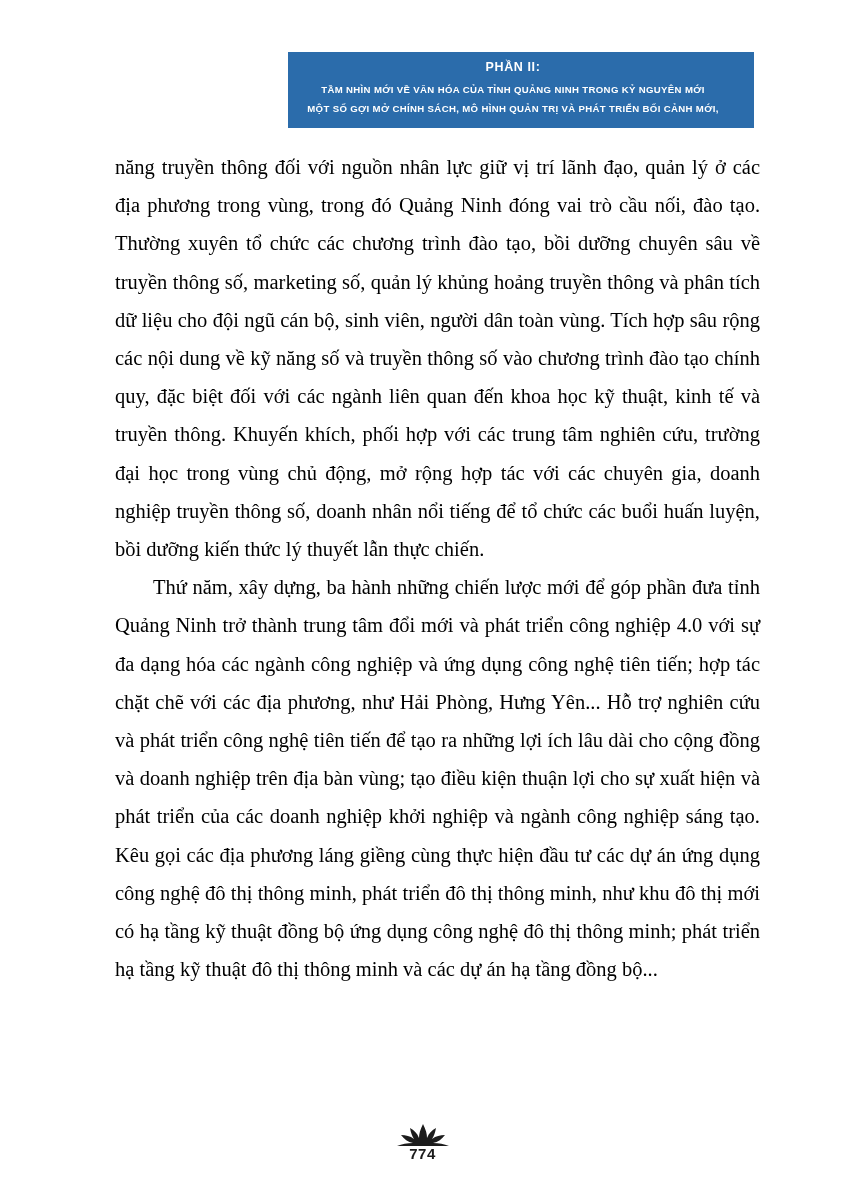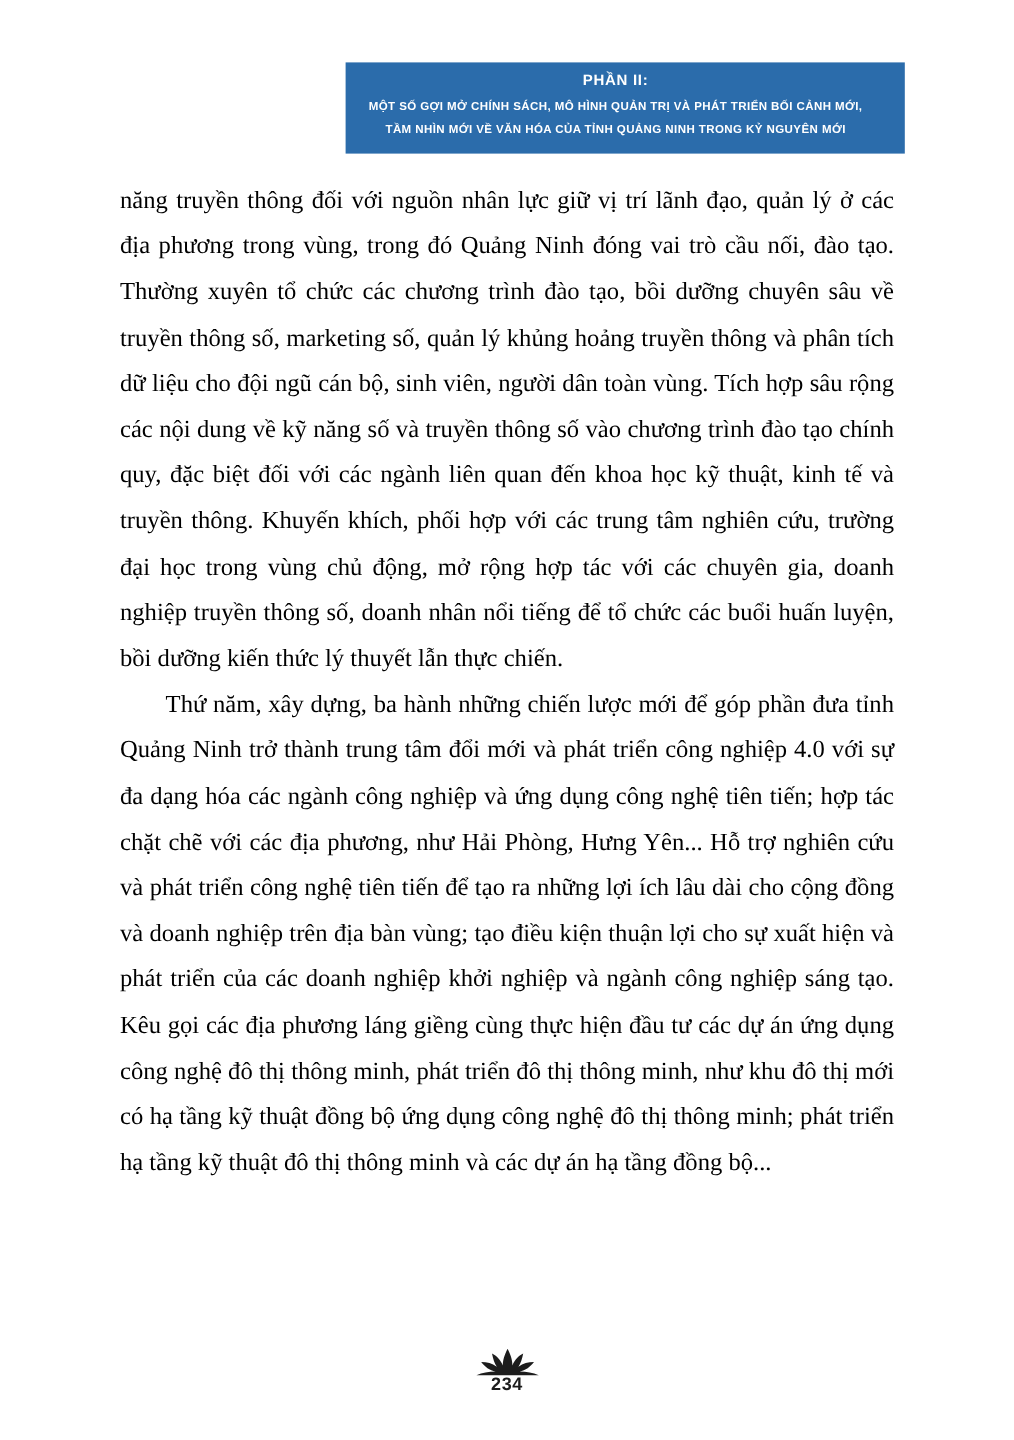--- a/index.html
+++ b/index.html
@@ -46,21 +46,21 @@
     font-weight: bold;
     font-size: 9.6px;
     letter-spacing: 0.35px;
     line-height: 1.95;
     text-transform: uppercase;
   }
   
   .content {
     position: absolute;
     top: 148px;
-    left: 100px;
+    left: 115px;
     width: 645px;
   }
   .para {
     font-size: 20.5px;
     line-height: 38.2px;
     text-align: justify;
     text-justify: inter-word;
     margin: 0;
     -webkit-hyphens: none;
     hyphens: none;
@@ -89,29 +89,29 @@
     letter-spacing: 0.5px;
   }
 </style>
 </head>
 <body>
 
 <div class="page">
 
   <div class="header-band">
     <div class="part-title">PHẦN II:</div>
+    <div class="part-sub">TẦM NHÌN MỚI VỀ VĂN HÓA CỦA TỈNH QUẢNG NINH TRONG KỶ NGUYÊN MỚI</div>
     <div class="part-sub">MỘT SỐ GỢI MỞ CHÍNH SÁCH, MÔ HÌNH QUẢN TRỊ VÀ PHÁT TRIỂN BỐI CẢNH MỚI,</div>
-    <div class="part-sub">TẦM NHÌN MỚI VỀ VĂN HÓA CỦA TỈNH QUẢNG NINH TRONG KỶ NGUYÊN MỚI</div>
   </div>
 
   <div class="content">
     <p class="para">năng truyền thông đối với nguồn nhân lực giữ vị trí lãnh đạo, quản lý ở các địa phương trong vùng, trong đó Quảng Ninh đóng vai trò cầu nối, đào tạo. Thường xuyên tổ chức các chương trình đào tạo, bồi dưỡng chuyên sâu về truyền thông số, marketing số, quản lý khủng hoảng truyền thông và phân tích dữ liệu cho đội ngũ cán bộ, sinh viên, người dân toàn vùng. Tích hợp sâu rộng các nội dung về kỹ năng số và truyền thông số vào chương trình đào tạo chính quy, đặc biệt đối với các ngành liên quan đến khoa học kỹ thuật, kinh tế và truyền thông. Khuyến khích, phối hợp với các trung tâm nghiên cứu, trường đại học trong vùng chủ động, mở rộng hợp tác với các chuyên gia, doanh nghiệp truyền thông số, doanh nhân nổi tiếng để tổ chức các buổi huấn luyện, bồi dưỡng kiến thức lý thuyết lẫn thực chiến.</p>
     <p class="para indent"><span class="it">Thứ năm</span><span>, xây dựng, ba hành những chiến lược mới để góp phần đưa tỉnh Quảng Ninh trở thành trung tâm đổi mới và phát triển công nghiệp 4.0 với sự đa dạng hóa các ngành công nghiệp và ứng dụng công nghệ tiên tiến; hợp tác chặt chẽ với các địa phương, như Hải Phòng, Hưng Yên... Hỗ trợ nghiên cứu và phát triển công nghệ tiên tiến để tạo ra những lợi ích lâu dài cho cộng đồng và doanh nghiệp trên địa bàn vùng; tạo điều kiện thuận lợi cho sự xuất hiện và phát triển của các doanh nghiệp khởi nghiệp và ngành công nghiệp sáng tạo. Kêu gọi các địa phương láng giềng cùng thực hiện đầu tư các dự án ứng dụng công nghệ đô thị thông minh, phát triển đô thị thông minh, như khu đô thị mới có hạ tầng kỹ thuật đồng bộ ứng dụng công nghệ đô thị thông minh; phát triển hạ tầng kỹ thuật đô thị thông minh và các dự án hạ tầng đồng bộ...</span></p>
   </div>
 
   <div class="footer">
     <svg class="lotus" viewBox="0 0 66 26" aria-hidden="true">
       <path d="M33 1 C30 7 29 11 29 15 C27 10 24 7 20 5 C21 10 22 13 24 16 C20 13 16 12 11 12 C14 16 18 19 23 20 C17 20 12 21 7 23 L59 23 C54 21 49 20 43 20 C48 19 52 16 55 12 C50 12 46 13 42 16 C44 13 45 10 46 5 C42 7 39 10 37 15 C37 11 36 7 33 1 Z" fill="#1c1c1c"></path>
     </svg>
-    <div class="page-number">234</div>
+    <div class="page-number">774</div>
   </div>
 
 </div>
 
 </body></html>

